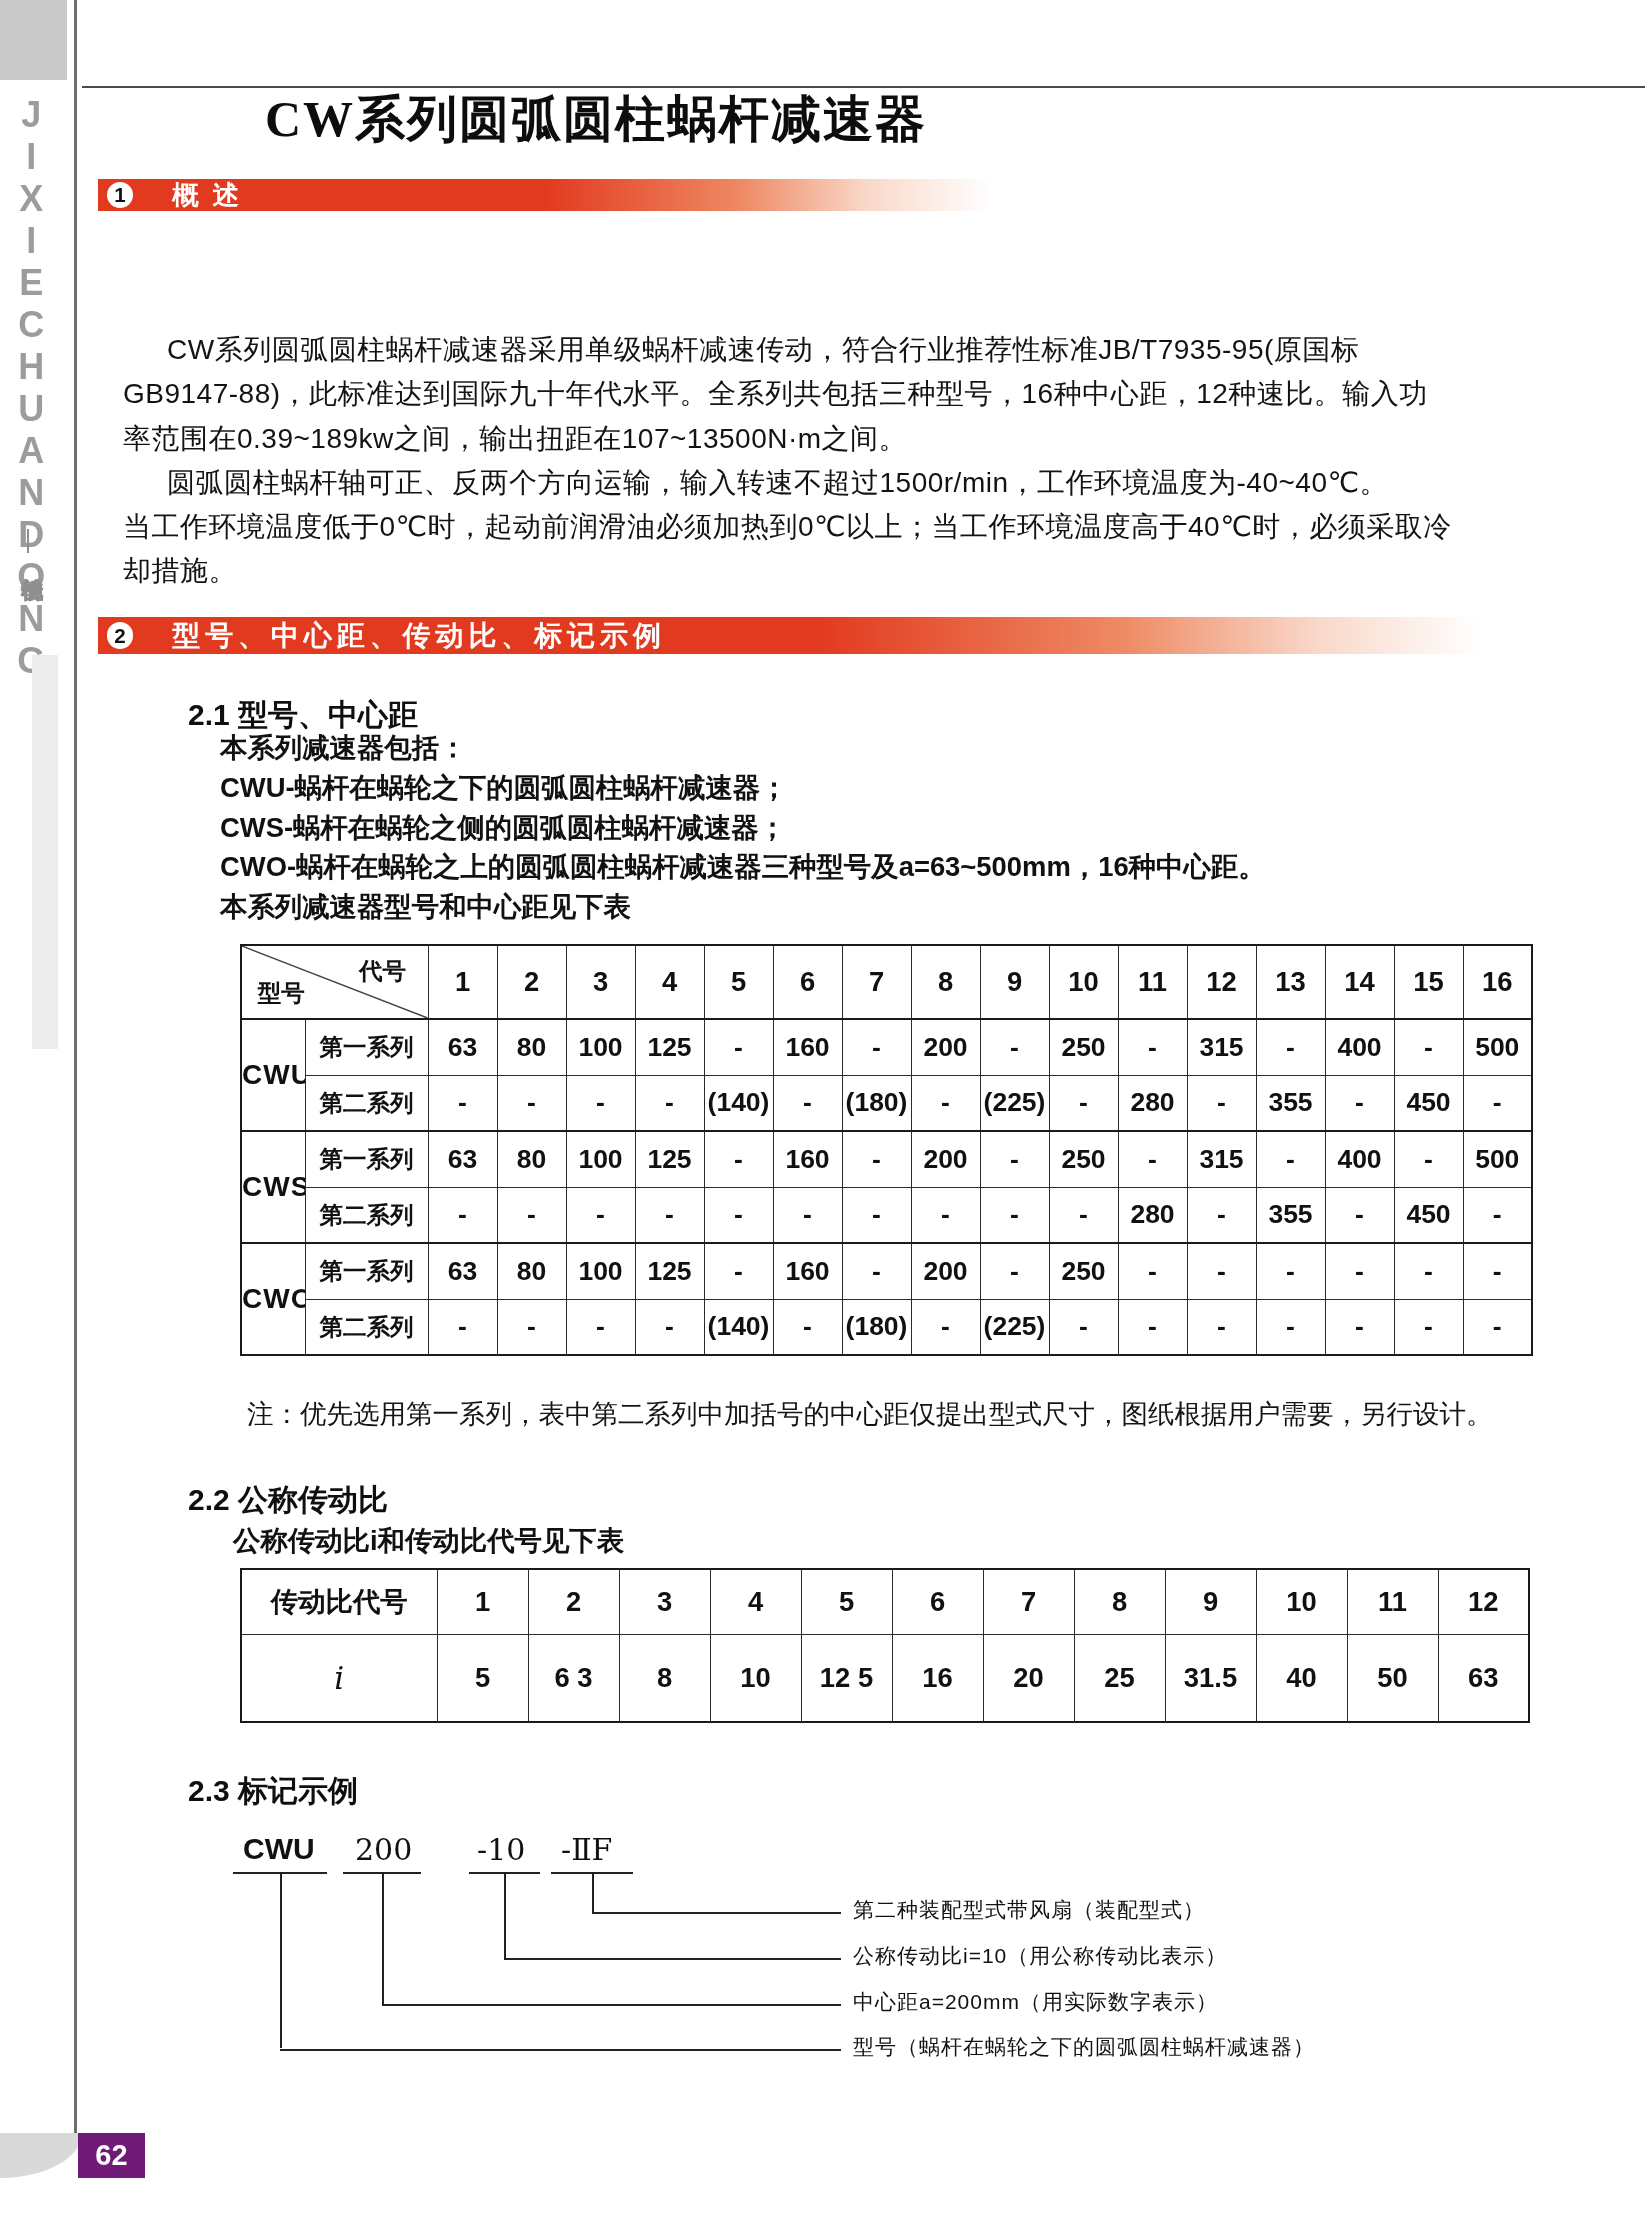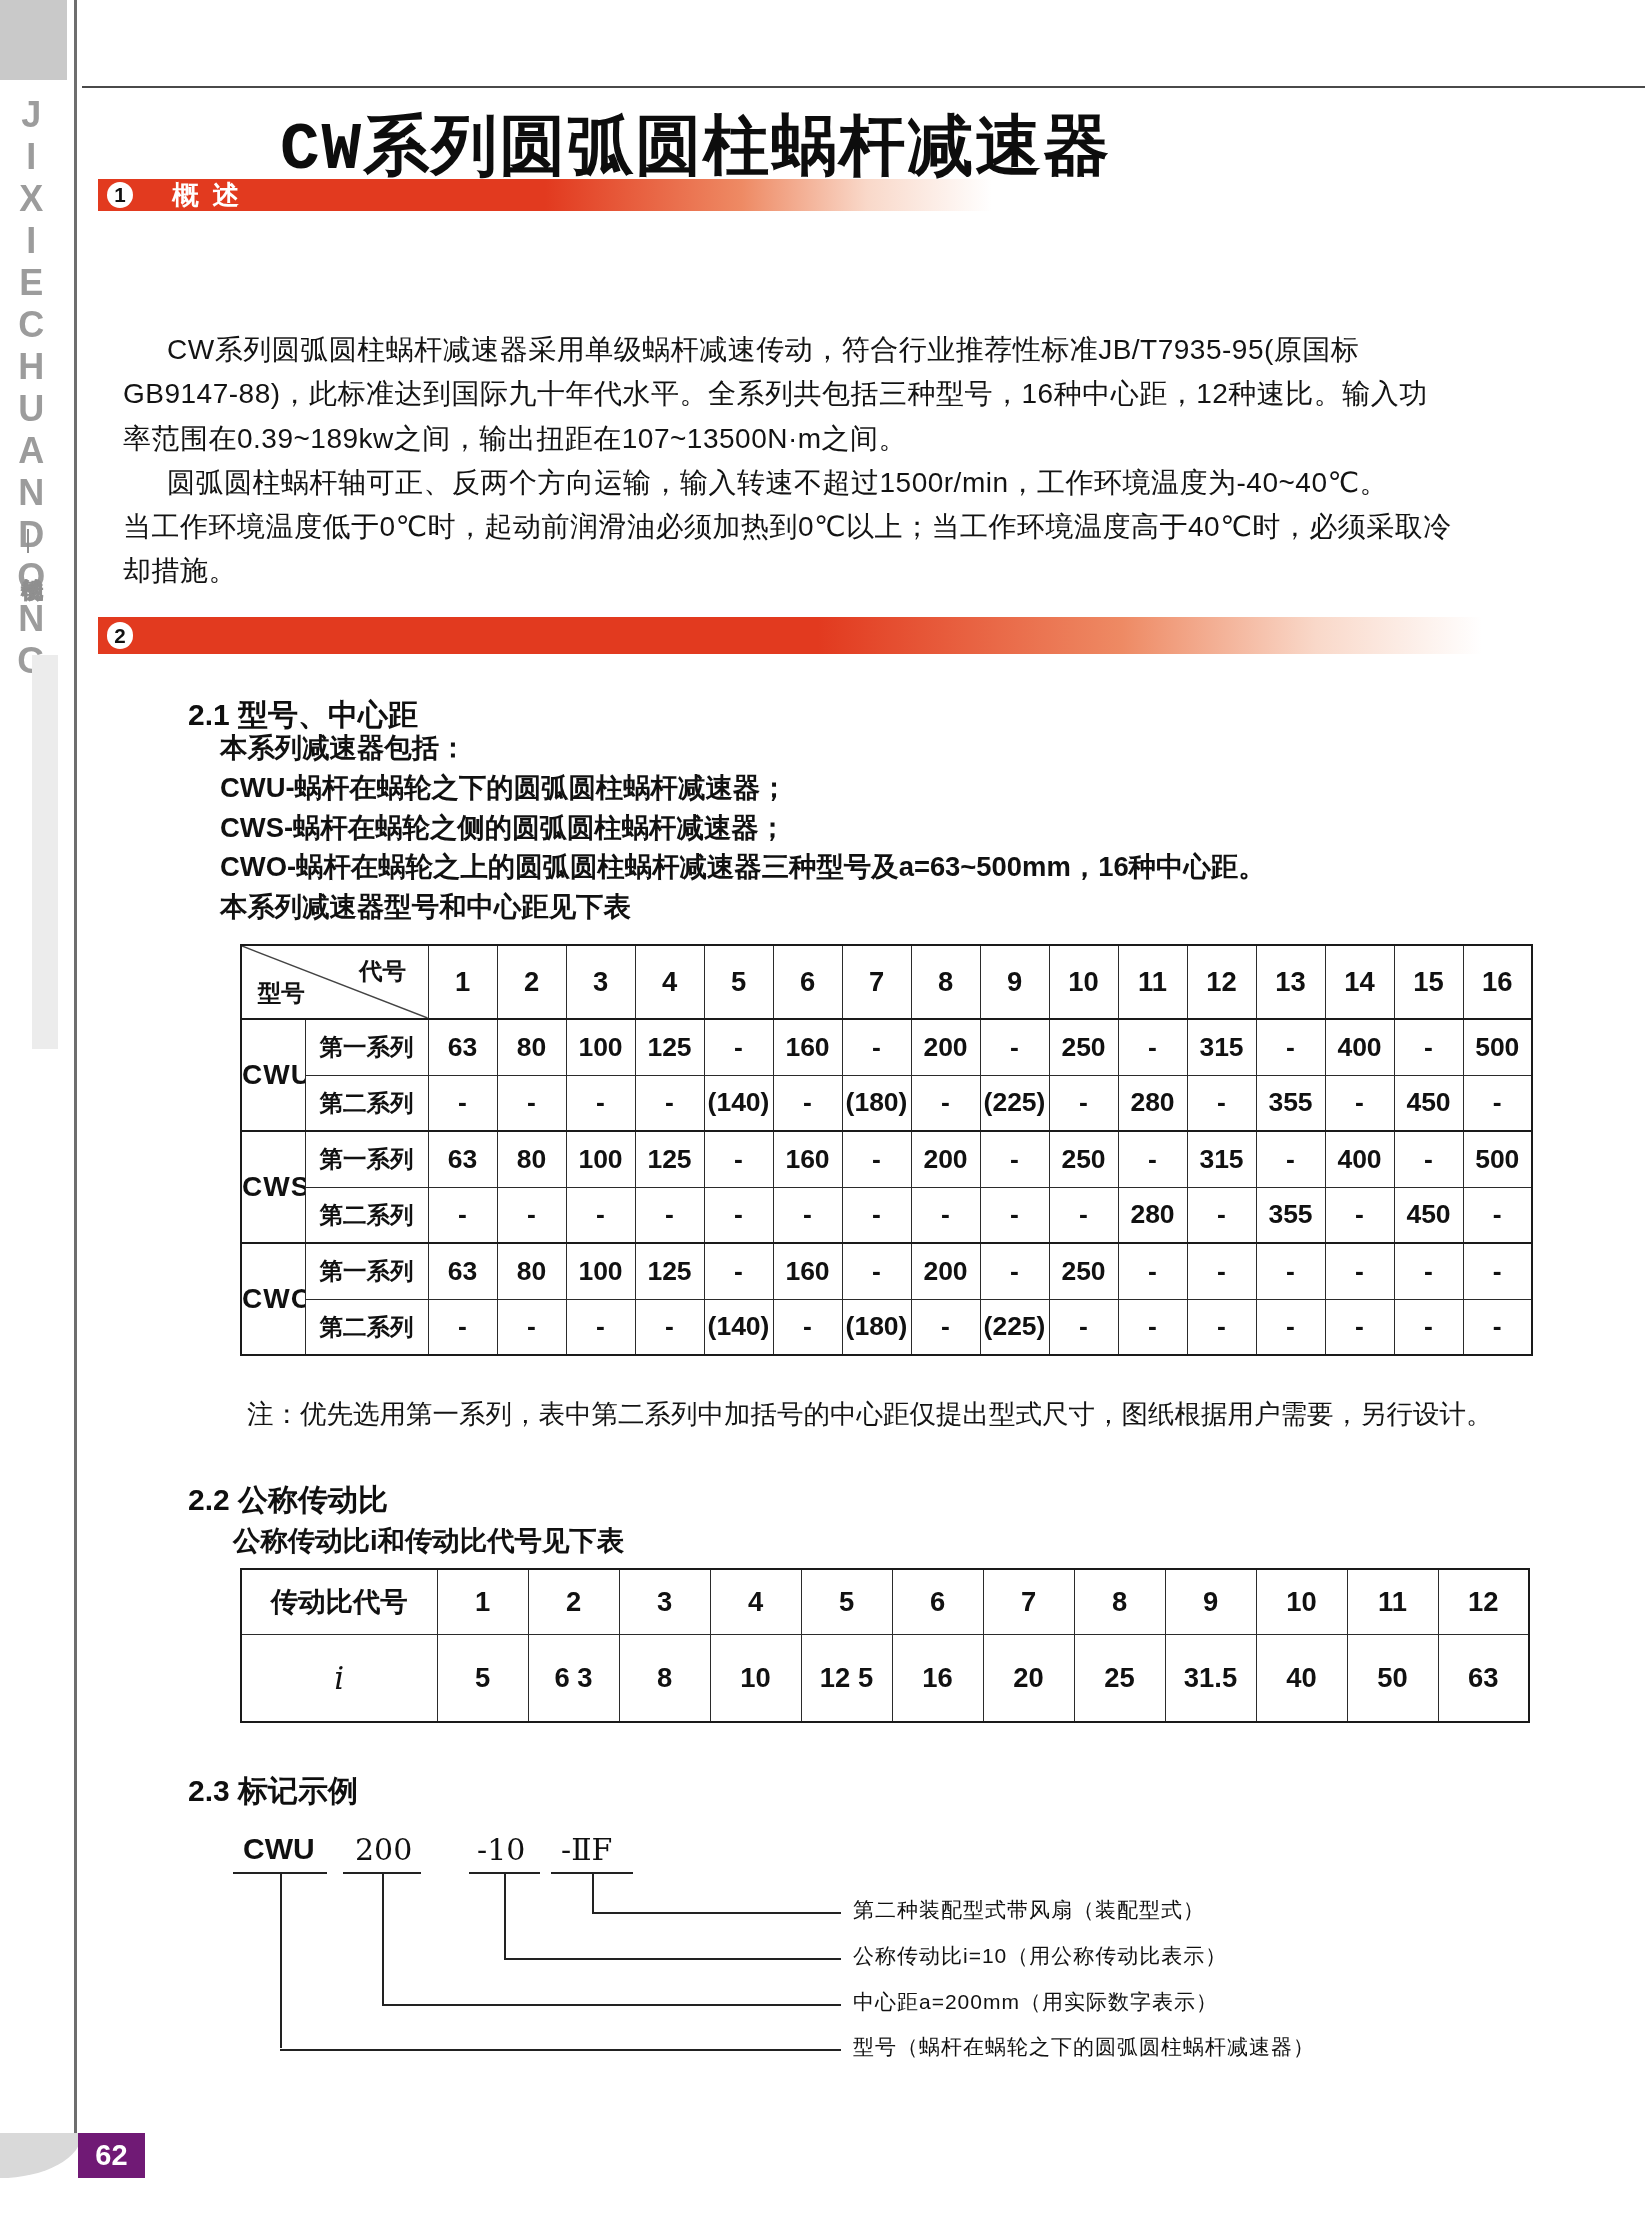--- a/index.html
+++ b/index.html
@@ -30,22 +30,22 @@
     left:0;top:2133px;width:82px;height:45px;background:#d9d9d9;
     border-bottom-right-radius:82px 45px;
   }
   .page-badge{
     left:78px;top:2133px;width:67px;height:45px;background:#701a75;color:#fff;
     font-weight:bold;font-size:29px;display:flex;align-items:center;justify-content:center;
   }
 
   
   .page-title{
-    left:263px;top:84px;margin:17px;font-size:66px;font-weight:bold;letter-spacing:2px;
-    font-family:Liberation Mono, monospace;color:#0d0d0d;white-space:nowrap;
+    left:263px;top:84px;margin:2px;font-size:50px;font-weight:bold;letter-spacing:2px;
+    font-family:Liberation Serif, serif;color:#0d0d0d;white-space:nowrap;
   }
   .banner{display:flex;align-items:center;}
   .banner-1{left:98px;top:179px;width:894px;height:32px;
     background:linear-gradient(90deg,#e23a1f 0%,#e23a1f 50%,#ee8a64 72%,#f9d8c9 86%,#fff 100%);}
   .banner-2{left:98px;top:617px;width:1384px;height:37px;
     background:linear-gradient(90deg,#e23a1f 0%,#e23a1f 52%,#ee8a64 74%,#f9d8c9 88%,#fff 100%);}
   .b-circle{
     width:26.5px;height:26.5px;border-radius:50%;background:#fff;color:#111;
     font-weight:bold;font-size:20.6px;display:flex;align-items:center;justify-content:center;
     margin-left:8.8px;flex:0 0 auto;
@@ -125,20 +125,21 @@
 
 <div class="abs pline" style="left:167px;top:331px;">CW系列圆弧圆柱蜗杆减速器采用单级蜗杆减速传动，符合行业推荐性标准JB/T7935-95(原国标</div>
 <div class="abs pline" style="left:123px;top:375px;">GB9147-88)，此标准达到国际九十年代水平。全系列共包括三种型号，16种中心距，12种速比。输入功</div>
 <div class="abs pline" style="left:123px;top:420px;">率范围在0.39~189kw之间，输出扭距在107~13500N·m之间。</div>
 <div class="abs pline" style="left:167px;top:464px;">圆弧圆柱蜗杆轴可正、反两个方向运输，输入转速不超过1500r/min，工作环境温度为-40~40℃。</div>
 <div class="abs pline" style="left:123px;top:508px;">当工作环境温度低于0℃时，起动前润滑油必须加热到0℃以上；当工作环境温度高于40℃时，必须采取冷</div>
 <div class="abs pline" style="left:123px;top:552px;">却措施。</div>
 
 <div class="abs banner banner-2">
   <span class="b-circle">2</span>
+  <span class="b-text">型号、中心距、传动比、标记示例</span>
 </div>
 
 <h2 class="abs h-sub" style="left:176px;top:683px;">2.1 型号、中心距</h2>
 <div class="abs list-line" style="left:220px;top:730px;">本系列减速器包括：</div>
 <div class="abs list-line" style="left:220px;top:770px;">CWU-蜗杆在蜗轮之下的圆弧圆柱蜗杆减速器；</div>
 <div class="abs list-line" style="left:220px;top:810px;">CWS-蜗杆在蜗轮之侧的圆弧圆柱蜗杆减速器；</div>
 <div class="abs list-line" style="left:220px;top:849px;">CWO-蜗杆在蜗轮之上的圆弧圆柱蜗杆减速器三种型号及a=63~500mm，16种中心距。</div>
 <div class="abs caption" style="left:220px;top:889px;">本系列减速器型号和中心距见下表</div>
 
 <table id="model-table" class="datatbl">

